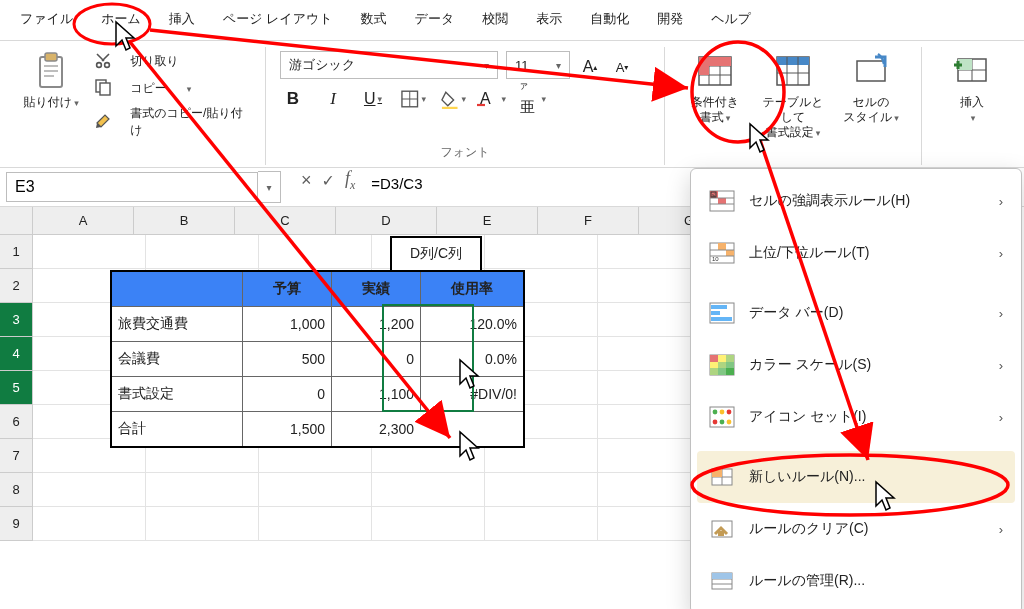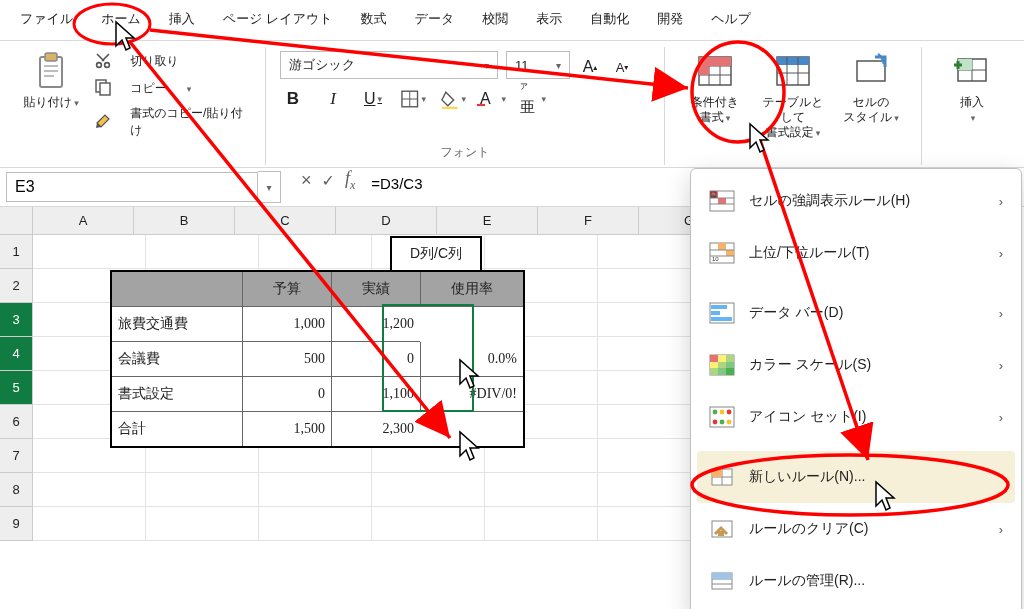--- a/index.html
+++ b/index.html
@@ -57,22 +57,22 @@
   .rh.sel{background:#107c41;color:#fff;}
   .cell{width:100px;border-right:1px solid #e3e3e3;border-bottom:1px solid #e3e3e3;display:flex;align-items:center;justify-content:center;padding:0 6px;}
 
   
   .sel-outline{position:absolute;border:2px solid #107c41;pointer-events:none;}
 
   
   .data-table{position:absolute;border:2px solid #000;background:#fff;font-size:14px;}
   .dt-row{display:flex;}
   .dt-cell{border-right:1px solid #666;border-bottom:1px solid #666;height:34px;display:flex;align-items:center;padding:0 6px;}
-  .dt-cell.hdr{font-weight:400;justify-content:center;background:#a3a3a3;}
-  .dt-cell.num{justify-content:flex-end;font-family:Liberation Serif, serif;}
+  .dt-cell.hdr{font-weight:700;justify-content:center;background:#3b82f6;}
+  .dt-cell.num{justify-content:flex-end;}
   .dt-b{width:118px;}
   .dt-c{width:76px;}
   .dt-d{width:76px;}
   .dt-e{width:90px;}
   .dt-row:last-child .dt-cell{border-bottom:none;}
   .dt-cell:last-child{border-right:none;}
 
   
   .above-label{position:absolute;border:2px solid #000;height:32px;display:flex;align-items:center;justify-content:center;background:#fff;font-size:14px;}
 
@@ -402,20 +402,21 @@
       <div class="dt-row">
         <div class="dt-cell dt-b hdr"></div>
         <div class="dt-cell dt-c hdr">予算</div>
         <div class="dt-cell dt-d hdr">実績</div>
         <div class="dt-cell dt-e hdr">使用率</div>
       </div>
       <div class="dt-row">
         <div class="dt-cell dt-b">旅費交通費</div>
         <div class="dt-cell dt-c num">1,000</div>
         <div class="dt-cell dt-d num">1,200</div>
+        <div class="dt-cell dt-e num">120.0%</div>
       </div>
       <div class="dt-row">
         <div class="dt-cell dt-b">会議費</div>
         <div class="dt-cell dt-c num">500</div>
         <div class="dt-cell dt-d num">0</div>
         <div class="dt-cell dt-e num">0.0%</div>
       </div>
       <div class="dt-row">
         <div class="dt-cell dt-b">書式設定</div>
         <div class="dt-cell dt-c num">0</div>

